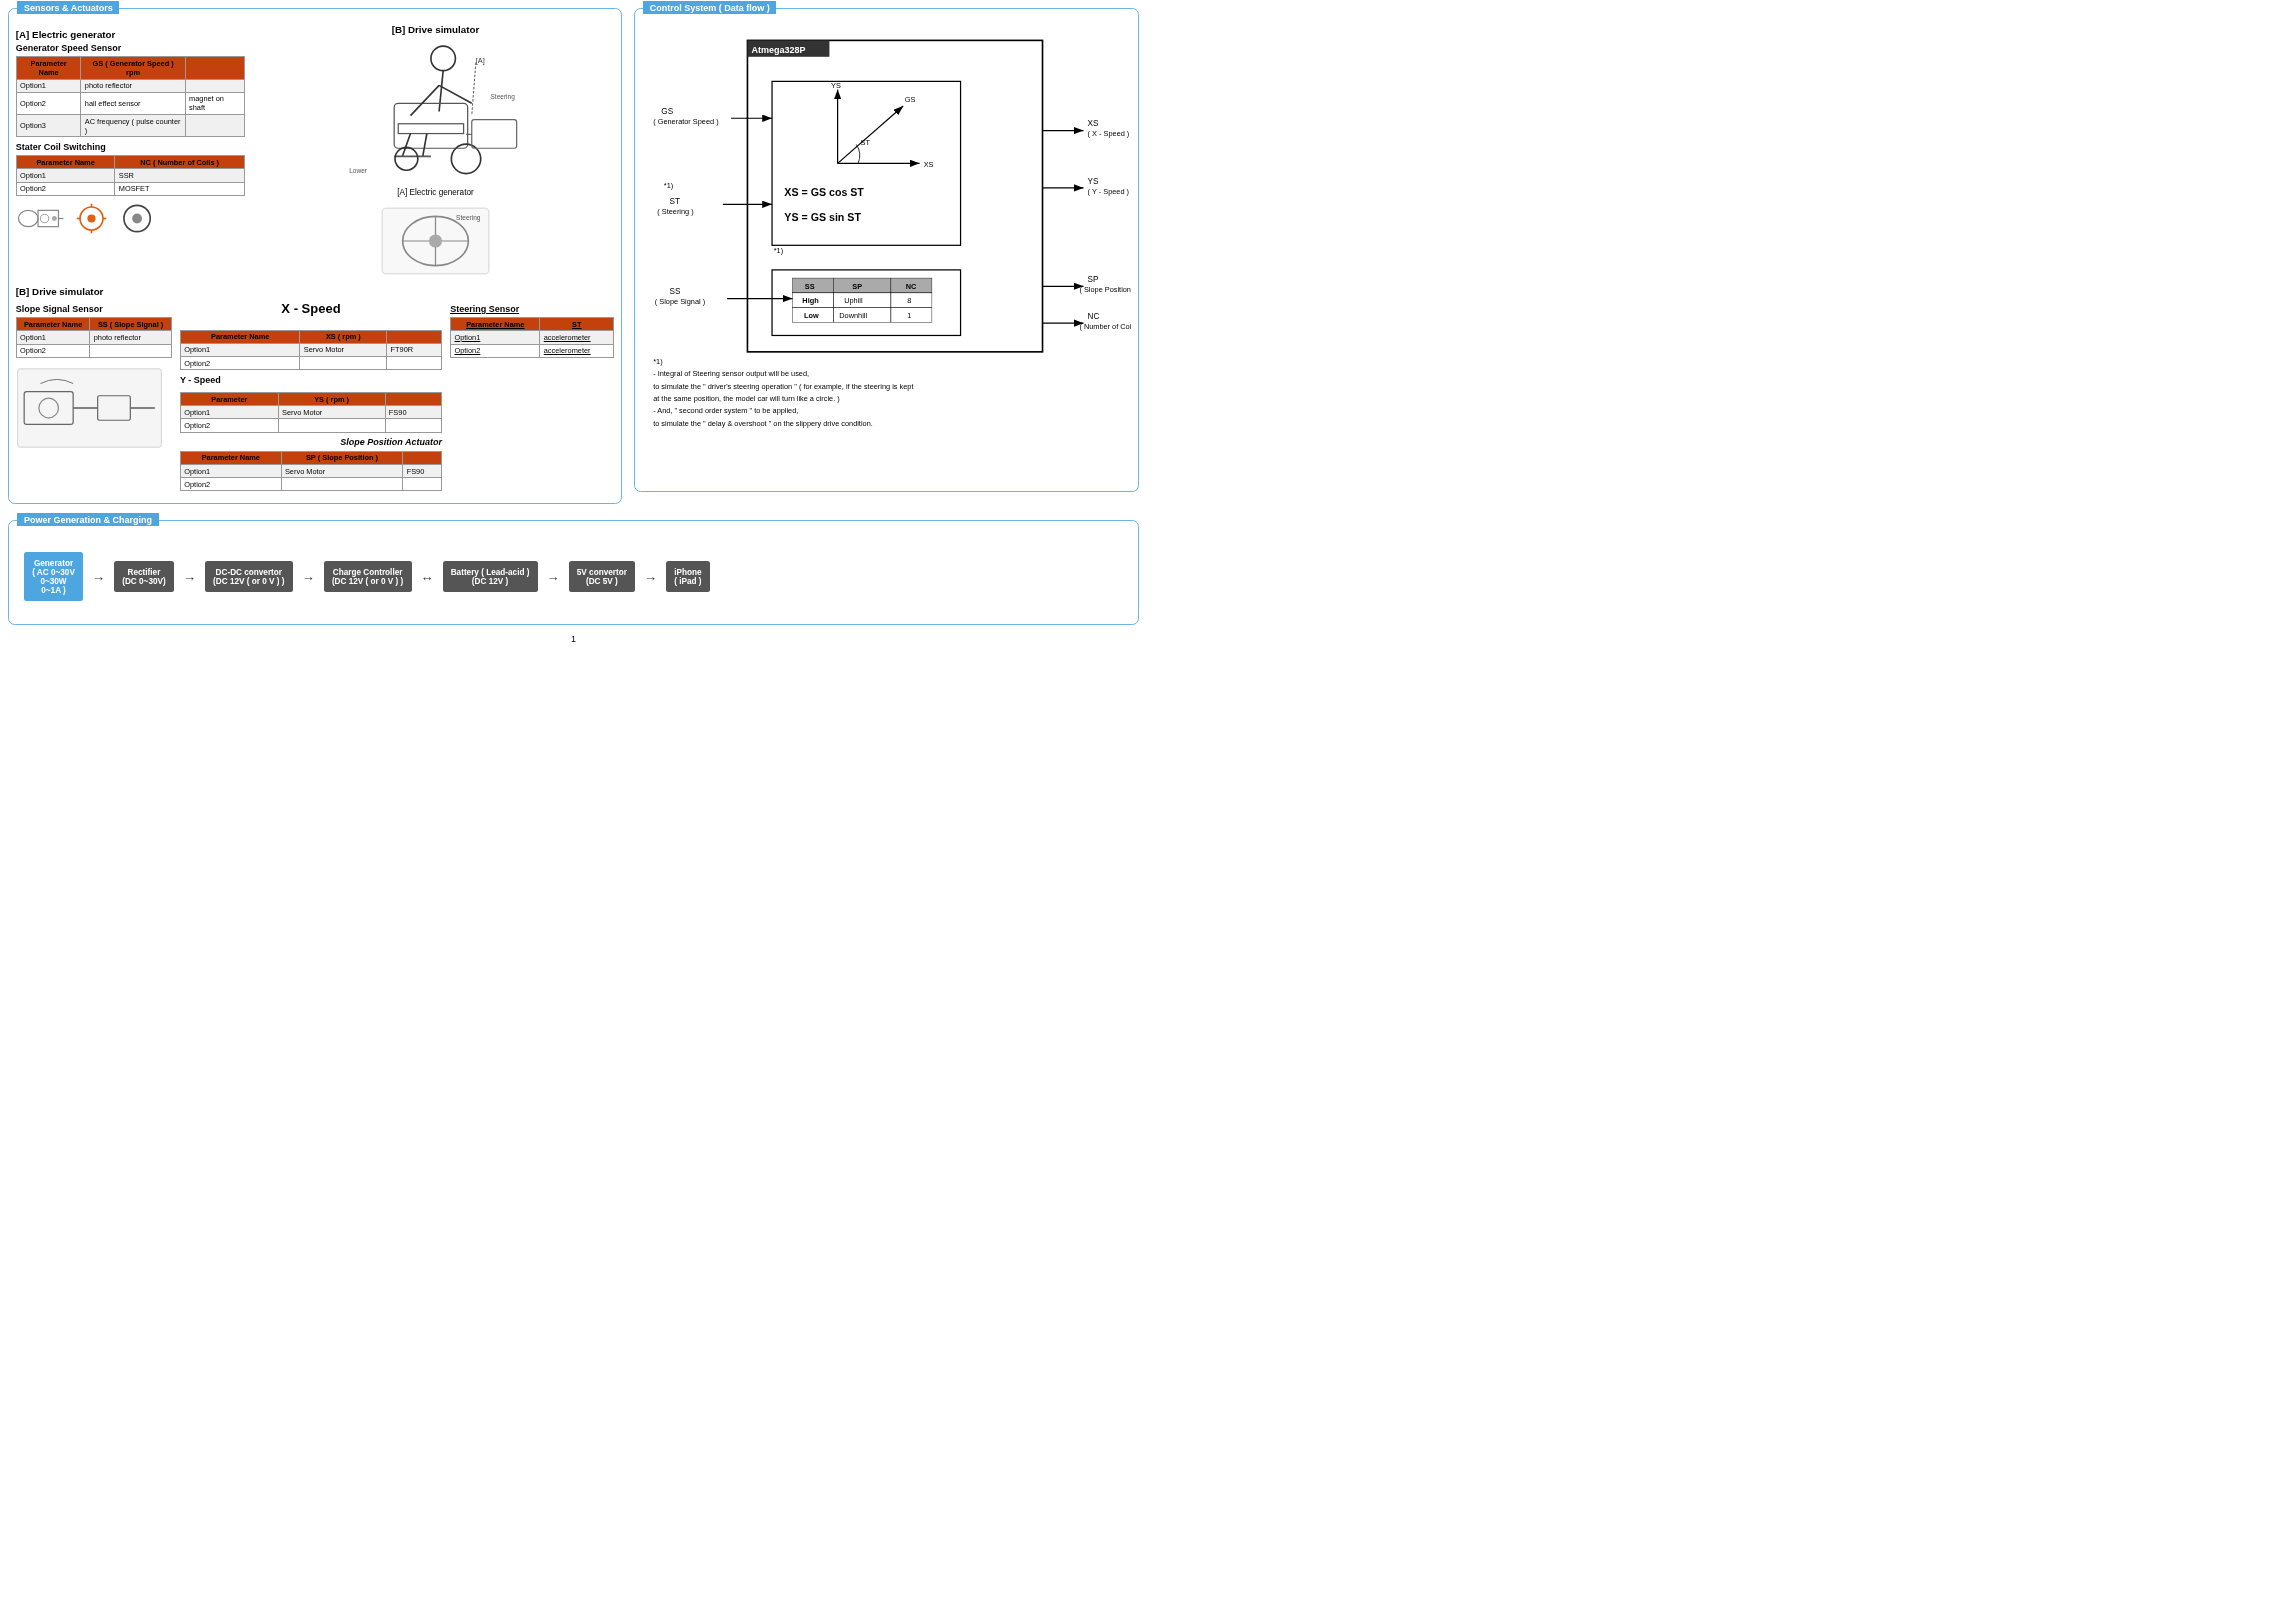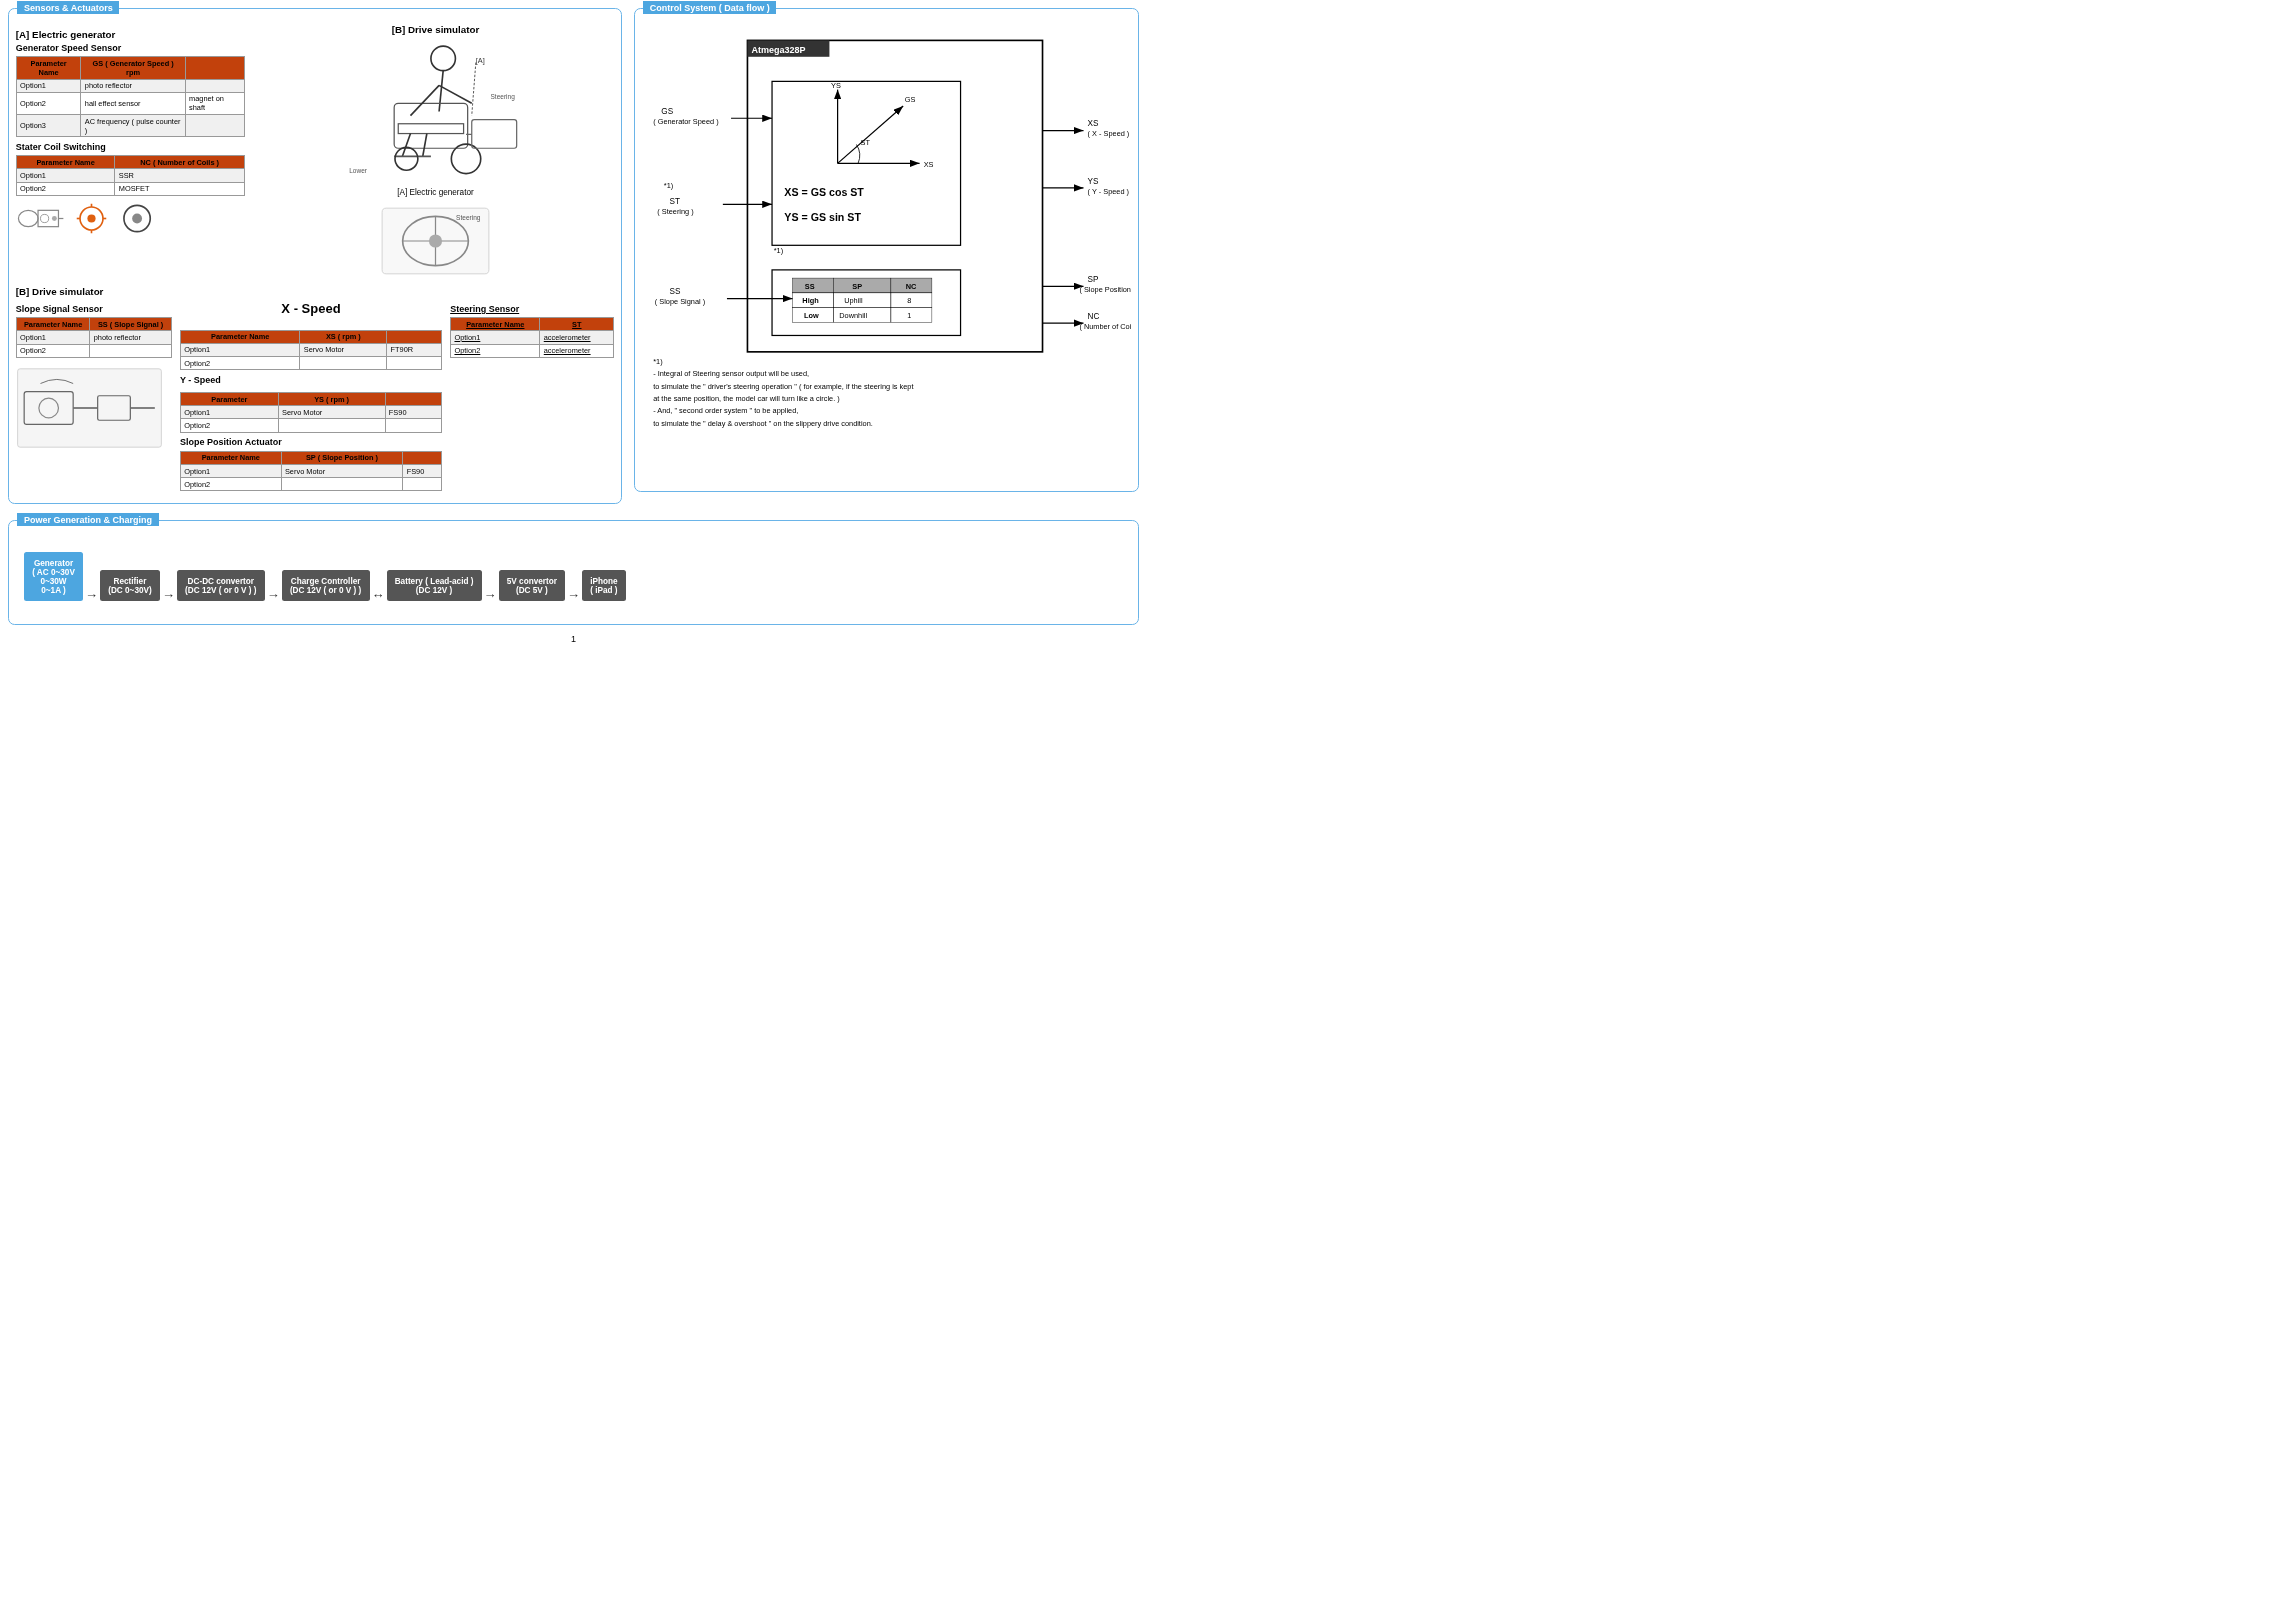--- a/index.html
+++ b/index.html
@@ -101,22 +101,22 @@
     .drive-section {
       margin-top: 8.2px;
     }
     
     .power-panel {
       padding-top: 14.7px;
       margin-top: 4.1px;
     }
     .power-flow {
       display: flex;
-      align-items: flex-end;
-      gap: 2px;
+      align-items: center;
+      gap: 9px;
       padding: 16.4px 8.2px;
       flex-wrap: nowrap;
     }
     .power-box {
       background: #555;
       color: #fff;
       font-size: 8.2px;
       font-weight: bold;
       padding: 6.6px 8.2px;
       text-align: center;
@@ -363,21 +363,21 @@
                     <td>FS90</td>
                 </tr>
                 <tr>
                   <td>Option2</td>
                     <td></td>
                     <td></td>
                 </tr>
               </tbody>
             </table>
 
-            <div class="subsection-header" style="text-align:left; margin-top:2px;">Slope Position Actuator</div>
+            <div class="subsection-header" style="text-align:right; margin-top:2px;font-style:italic;">Slope Position Actuator</div>
             <table class="data-table">
               <thead>
                 <tr>
                   <th>Parameter Name</th>
                   <th>SP ( Slope Position )</th>
                   <th></th>
                 </tr>
               </thead>
               <tbody>
                 <tr>

